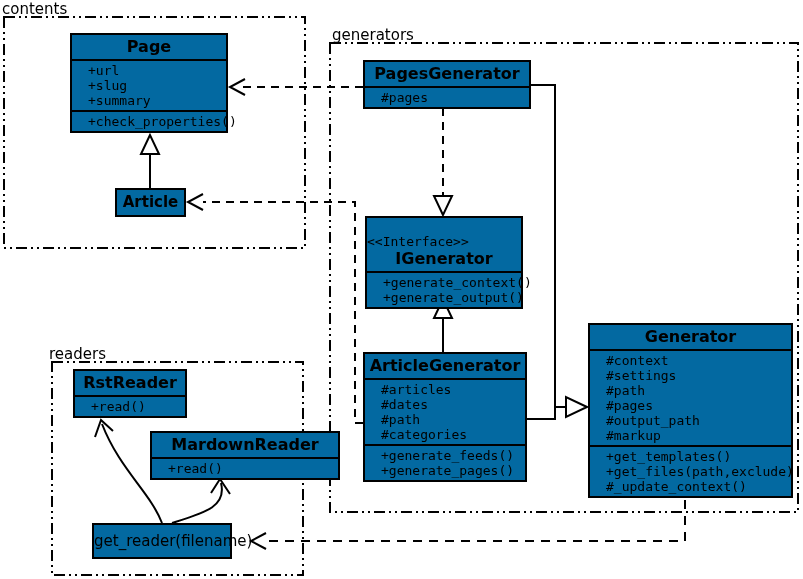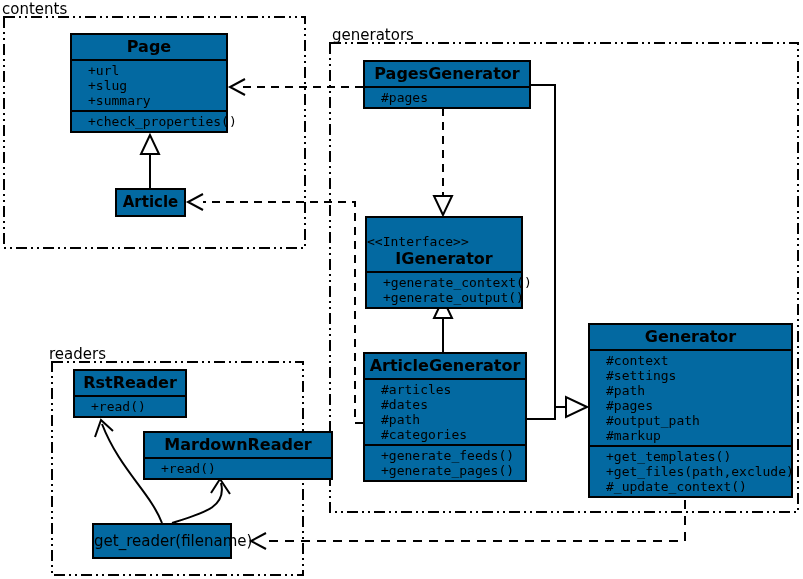--- a/index.html
+++ b/index.html
@@ -148,21 +148,21 @@
     </div>
   </div>
 
   <div class="cls" style="left:73px;top:369px;width:114px;">
     <div class="cls-title">RstReader</div>
     <div class="sec">
       <div class="member">+read()</div>
     </div>
   </div>
 
-  <div class="cls" style="left:143px;top:431px;width:190px;">
+  <div class="cls" style="left:150px;top:431px;width:190px;">
     <div class="cls-title">MardownReader</div>
     <div class="sec">
       <div class="member">+read()</div>
     </div>
   </div>
 
   <div class="cls" style="left:92px;top:523px;width:140px;">
     <div class="plainbox-label">get_reader(filename)</div>
   </div>
 

